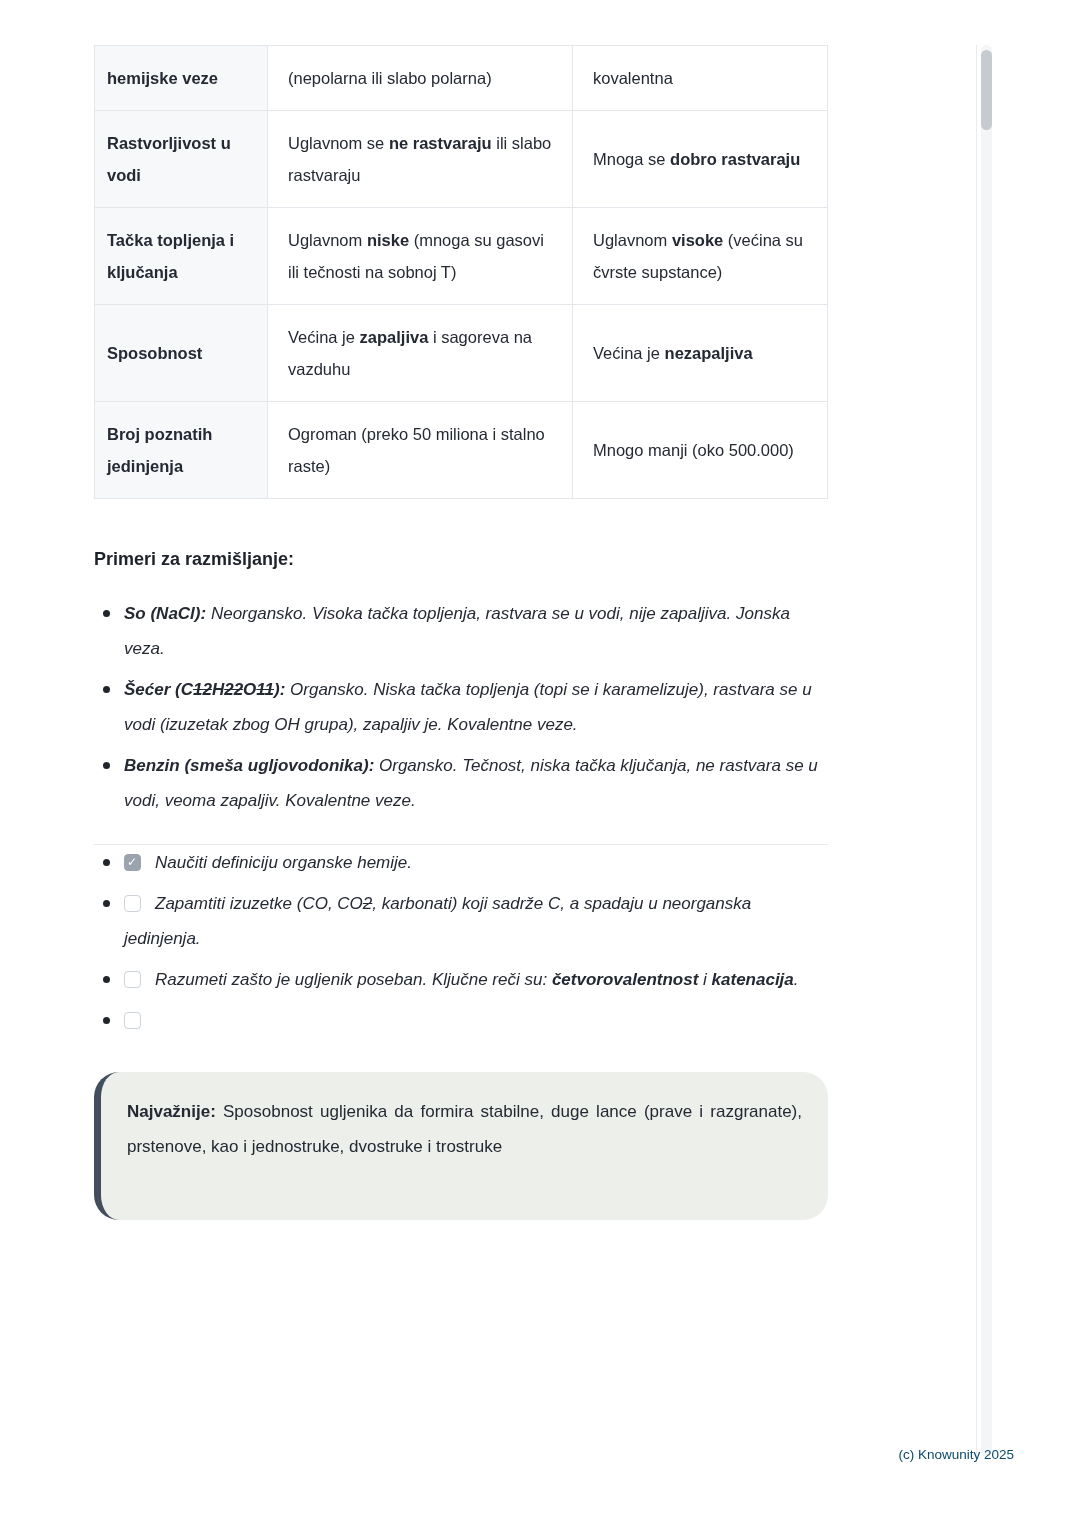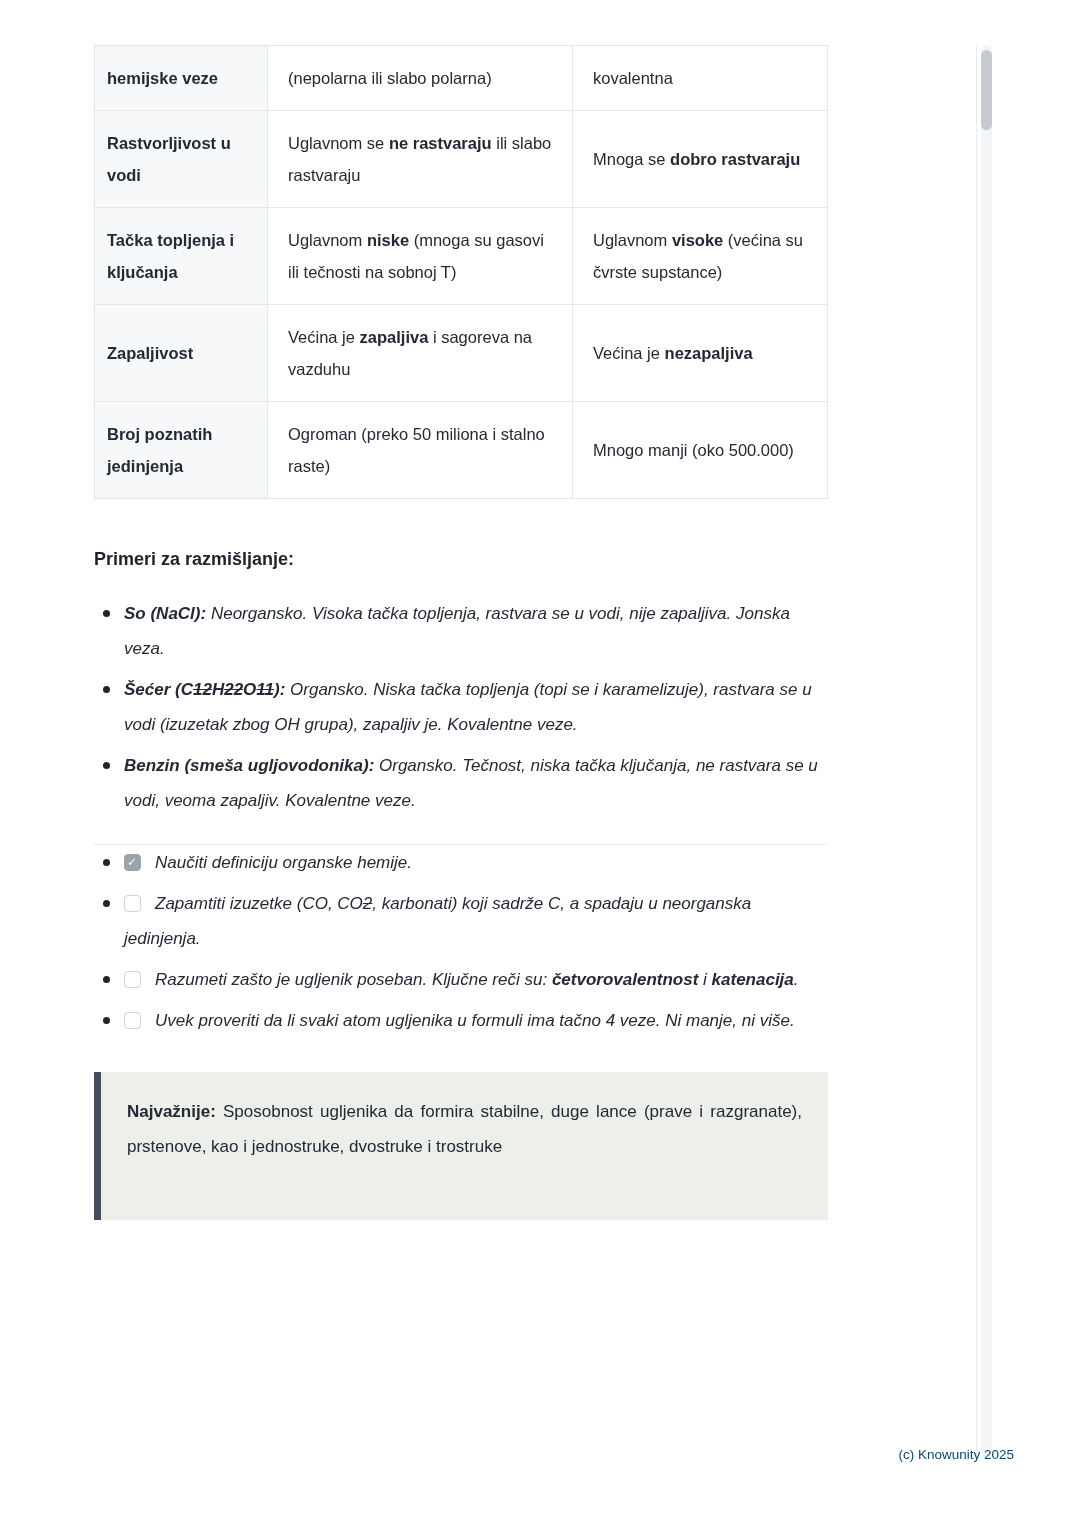--- a/index.html
+++ b/index.html
@@ -38,21 +38,21 @@
     display:inline-block;width:17px;height:17px;border:1.5px solid #ccd3da;border-radius:4px;
     background:#fff;margin-right:14px;vertical-align:-3px;position:relative;cursor:pointer;
   }
   .checkbox.checked{background:#9aa3ae;border-color:#9aa3ae;}
   .checkbox.checked::after{
     content:"\2713";position:absolute;left:2px;top:0;font-size:12px;line-height:15px;color:#fff;font-weight:700;
   }
 
   .callout{
     margin-top:34px;background:#edefeb;border-left:7px solid #434e5c;
-    padding:22px 26px 24px;min-height:148px;
+    padding:22px 26px 24px;min-height:148px;border-radius:25px;
   }
   .callout p{margin:0;font-size:17px;line-height:35px;text-align:justify;color:#242933;}
 
   .footer{position:absolute;right:66px;bottom:66px;font-size:13.5px;color:#0c4a6e;}
 
   .side-divider{position:absolute;left:976px;top:45px;width:1px;height:1412px;background:#e9ebee;}
   .scroll-track{position:absolute;left:981px;top:45px;width:11px;height:1412px;background:#f4f5f7;border-radius:6px;}
   .scroll-thumb{position:absolute;left:981px;top:50px;width:11px;height:80px;background:#c6cbd2;border-radius:6px;cursor:grab;}
 </style>
 </head>
@@ -80,21 +80,21 @@
           <td><span>Mnoga se </span><span class="b">dobro rastvaraju</span></td>
         </tr>
 
         <tr>
           <th><span>Tačka topljenja i ključanja</span></th>
           <td><span>Uglavnom </span><span class="b">niske</span><span> (mnoga su gasovi ili tečnosti na sobnoj T)</span></td>
           <td><span>Uglavnom </span><span class="b">visoke</span><span> (većina su čvrste supstance)</span></td>
         </tr>
 
         <tr>
-          <th><span>Zapaljivost</span></th>
+          <th><span>Sposobnost</span></th>
           <td><span>Većina je </span><span class="b">zapaljiva</span><span> i sagoreva na vazduhu</span></td>
           <td><span>Većina je </span><span class="b">nezapaljiva</span></td>
         </tr>
 
         <tr>
           <th><span>Broj poznatih jedinjenja</span></th>
           <td><span>Ogroman (preko 50 miliona i stalno raste)</span></td>
           <td><span>Mnogo manji (oko 500.000)</span></td>
         </tr>
       </tbody>
@@ -128,21 +128,21 @@
 
       <li>
         <span class="checkbox"></span><span><span>Zapamtiti izuzetke (CO, CO</span><span class="st">2</span><span>, karbonati) koji sadrže C, a spadaju u neorganska jedinjenja.</span></span>
       </li>
 
       <li>
         <span class="checkbox"></span><span><span>Razumeti zašto je ugljenik poseban. Ključne reči su: </span><span class="b">četvorovalentnost</span><span> i </span><span class="b">katenacija</span><span>.</span></span>
       </li>
 
       <li>
-        <span class="checkbox"></span><span><span>Uvek proveriti da li svaki atom ugljenika u formuli ima tačno 4 veze. Ni manje, ni više.</span></span>
+        <span class="checkbox"></span>
       </li>
     </ul>
 
   <div class="callout">
     <p><span class="b">Najvažnije:</span><span> Sposobnost ugljenika da formira stabilne, duge lance (prave i razgranate), prstenove, kao i jednostruke, dvostruke i trostruke</span></p>
   </div>
 
 </div>
 
 <div class="side-divider"></div>

